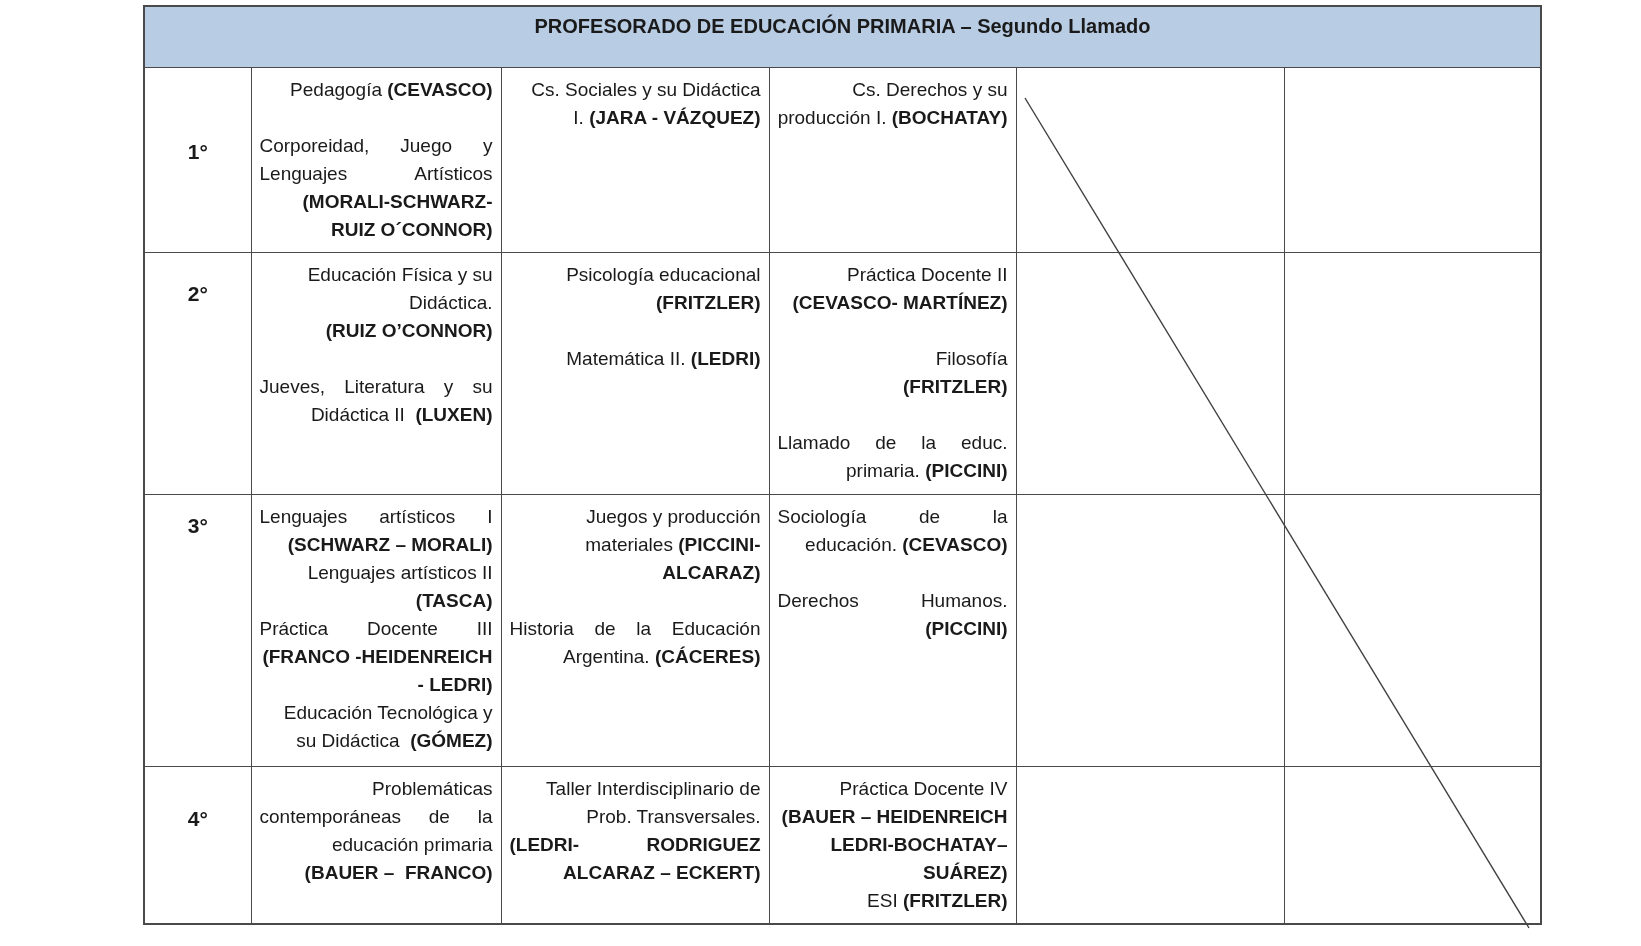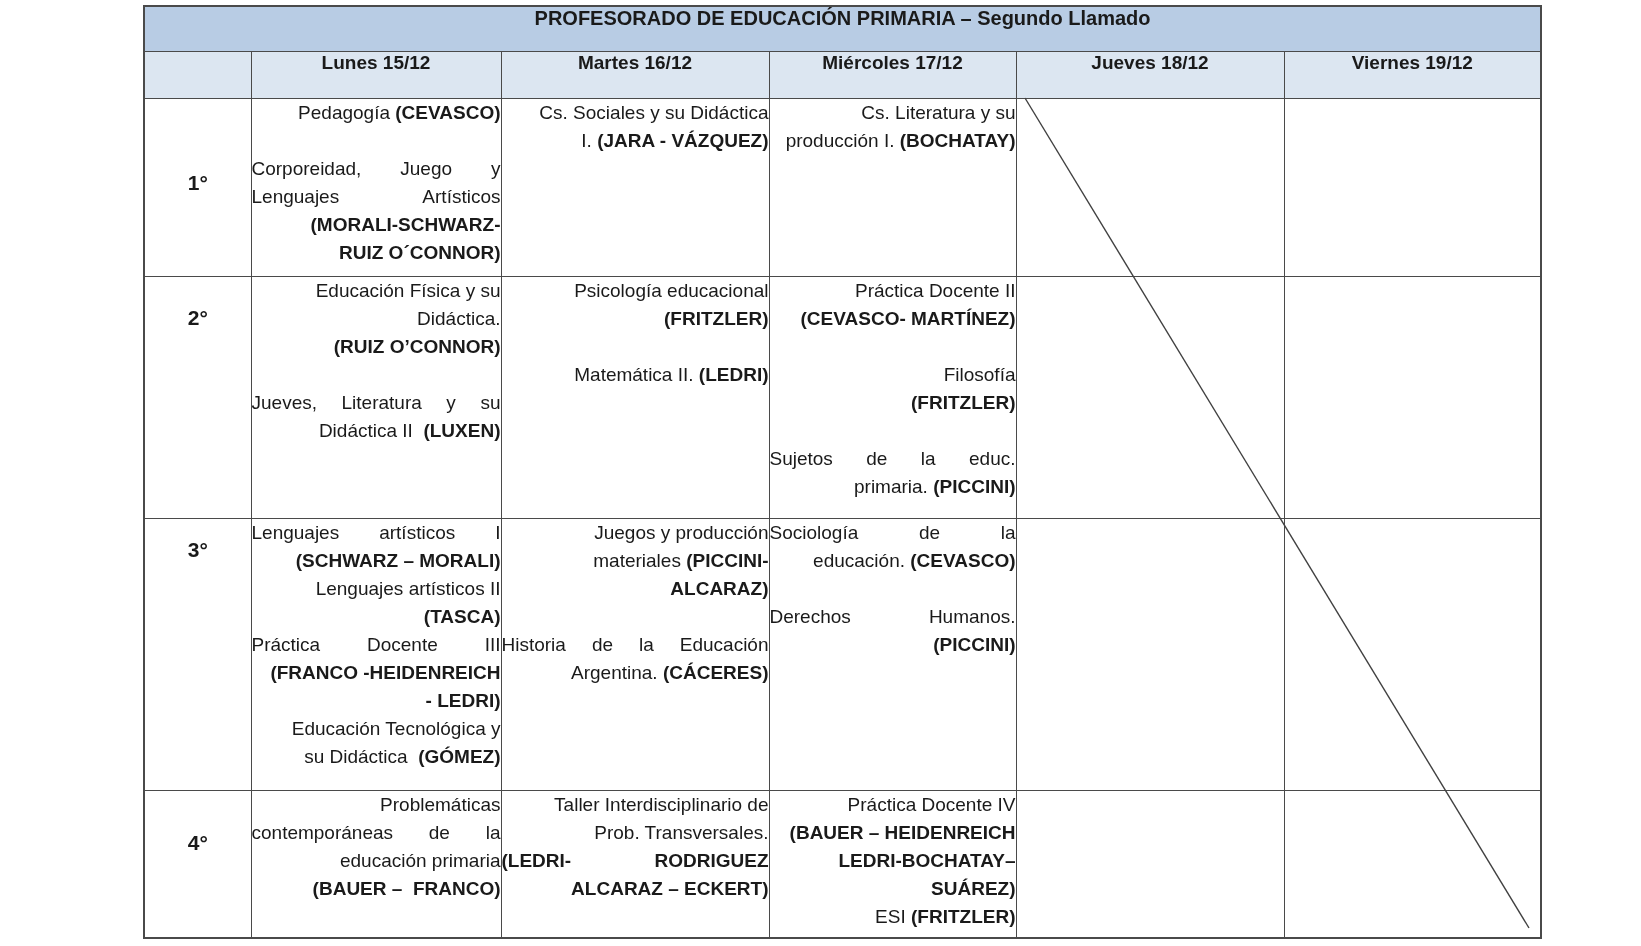--- a/index.html
+++ b/index.html
@@ -14,21 +14,21 @@
   .page{position:relative;width:1641px;height:946px;background:#fff;overflow:hidden;}
   .table-wrap{position:absolute;left:143px;top:5px;width:1397px;height:929px;}
   table.schedule{
     border-collapse:collapse;
     table-layout:fixed;
     width:1397px;
     border:2px solid var(--border);
   }
   table.schedule th, table.schedule td{
     border:1.5px solid var(--border);
-    padding:0;
+    padding:8px;
     vertical-align:top;
     overflow:hidden;
   }
   .title-cell{
     background:var(--title-bg);
     height:44px;
     text-align:center;
     vertical-align:middle;
     font-weight:700;
     font-size:20px;
@@ -81,46 +81,38 @@
         <col style="width:250px">
         <col style="width:268px">
         <col style="width:247px">
         <col style="width:268px">
         <col style="width:257px">
       </colgroup>
       <thead>
         <tr>
           <th class="title-cell" colspan="6">PROFESORADO DE EDUCACIÓN PRIMARIA – Segundo Llamado</th>
         </tr>
-        <tr>
-          <th class="day-header"></th>
-          <th class="day-header">Lunes 15/12</th>
-          <th class="day-header">Martes 16/12</th>
-          <th class="day-header">Miércoles 17/12</th>
-          <th class="day-header">Jueves 18/12</th>
-          <th class="day-header">Viernes 19/12</th>
-        </tr>
       </thead>
       <tbody>
         <tr class="r1">
           <td class="year-cell">1°</td>
           <td class="subject-cell">
               <div class="para al"><span>Pedagogía </span><span class="b">(CEVASCO)</span></div>
               <div class="para al"></div>
               <div class="para js"><span>Corporeidad, Juego y</span></div>
               <div class="para js"><span>Lenguajes Artísticos</span></div>
               <div class="para al"><span class="b">(MORALI-SCHWARZ-</span></div>
               <div class="para al"><span class="b">RUIZ O´CONNOR)</span></div>
             </td>
           <td class="subject-cell">
               <div class="para al"><span>Cs. Sociales y su Didáctica</span></div>
               <div class="para al"><span>I. </span><span class="b">(JARA - VÁZQUEZ)</span></div>
             </td>
           <td class="subject-cell">
-              <div class="para al"><span>Cs. Literatura y su</span></div>
+              <div class="para al"><span>Cs. Derechos y su</span></div>
               <div class="para al"><span>producción I. </span><span class="b">(BOCHATAY)</span></div>
             </td>
           <td class="subject-cell"></td>
           <td class="subject-cell"></td>
         </tr>
         <tr class="r2">
           <td class="year-cell">2°</td>
           <td class="subject-cell">
               <div class="para al"><span>Educación Física y su</span></div>
               <div class="para al"><span>Didáctica.</span></div>
@@ -135,21 +127,21 @@
               <div class="para al"></div>
               <div class="para al"><span>Matemática II. </span><span class="b">(LEDRI)</span></div>
             </td>
           <td class="subject-cell">
               <div class="para al"><span>Práctica Docente II</span></div>
               <div class="para al"><span class="b">(CEVASCO- MARTÍNEZ)</span></div>
               <div class="para al"></div>
               <div class="para al"><span>Filosofía</span></div>
               <div class="para al"><span class="b">(FRITZLER)</span></div>
               <div class="para al"></div>
-              <div class="para js"><span>Sujetos de la educ.</span></div>
+              <div class="para js"><span>Llamado de la educ.</span></div>
               <div class="para al"><span>primaria. </span><span class="b">(PICCINI)</span></div>
             </td>
           <td class="subject-cell"></td>
           <td class="subject-cell"></td>
         </tr>
         <tr class="r3">
           <td class="year-cell">3°</td>
           <td class="subject-cell">
               <div class="para js"><span>Lenguajes artísticos I</span></div>
               <div class="para al"><span class="b">(SCHWARZ – MORALI)</span></div>

